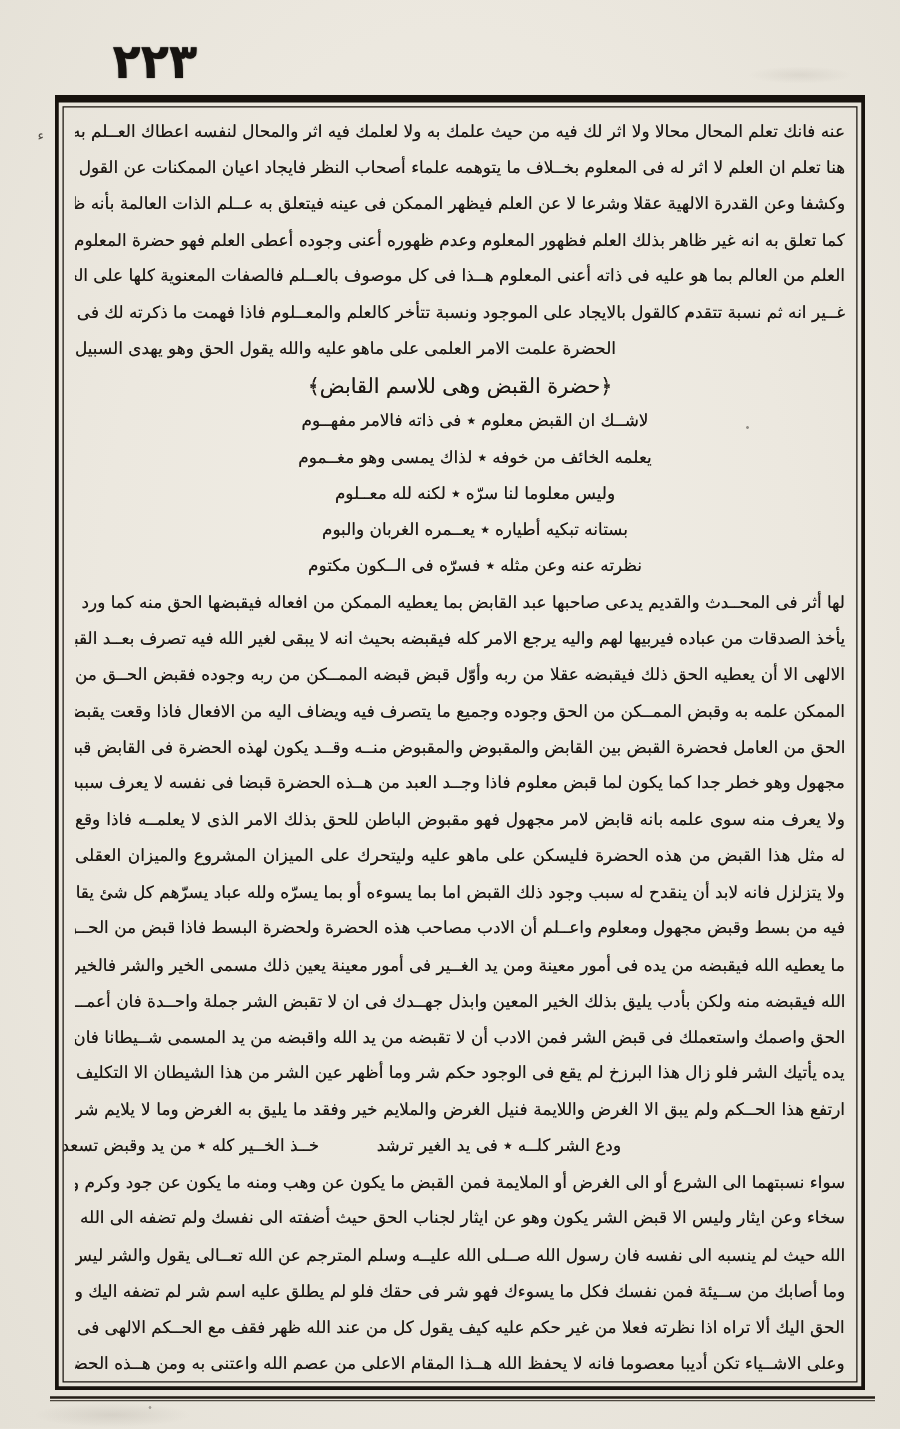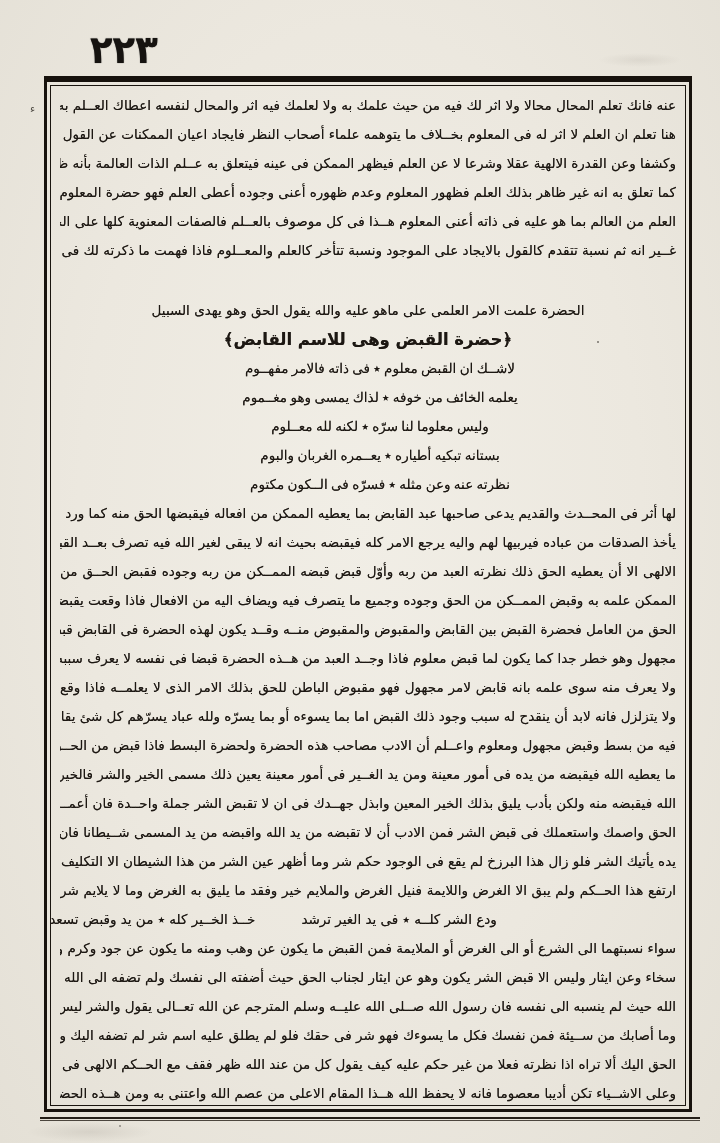--- a/index.html
+++ b/index.html
@@ -89,43 +89,41 @@
     text-shadow: 0 0 0.5px rgba(20,15,10,.65);
   }
   .jline {
     text-align: justify;
     text-align-last: justify;
     white-space: nowrap;
     overflow: hidden;
     height: 29px;
   }
   .cline {
-    text-align: center;
+    text-align: left;
     white-space: nowrap;
     overflow: hidden;
     height: 29px;
-    margin-top: 31px;
   }
   .section-heading {
     text-align: center;
-    font-weight: bold;
+    font-weight: normal;
     font-size: 16.5px;
     height: 29px;
     line-height: 29px;
     white-space: nowrap;
     overflow: hidden;
   }
   .poem-line {
     text-align: center;
     height: 29px;
     line-height: 29px;
     white-space: nowrap;
     overflow: hidden;
     transform: translateX(12px);
-    font-family: Liberation Serif, serif;
   }
   .couplet {
     display: flex;
     flex-direction: row;
     justify-content: center;
     gap: 46px;
     height: 29px;
     line-height: 29px;
     white-space: nowrap;
     transform: translateX(-95px);
@@ -154,25 +152,26 @@
         <div class="section-heading">﴿حضرة القبض وهى للاسم القابض﴾</div>
 
         <div class="poem-line">لاشــك ان القبض معلوم ٭ فى ذاته فالامر مفهــوم</div>
         <div class="poem-line">يعلمه الخائف من خوفه ٭ لذاك يمسى وهو مغــموم</div>
         <div class="poem-line">وليس معلوما لنا سرّه ٭ لكنه لله معــلوم</div>
         <div class="poem-line">بستانه تبكيه أطياره ٭ يعــمره الغربان والبوم</div>
         <div class="poem-line">نظرته عنه وعن مثله ٭ فسرّه فى الــكون مكتوم</div>
 
         <div class="jline">لها أثر فى المحــدث والقديم يدعى صاحبها عبد القابض بما يعطيه الممكن من افعاله فيقبضها الحق منه كما ورد ان الله</div>
         <div class="jline">يأخذ الصدقات من عباده فيربيها لهم واليه يرجع الامر كله فيقبضه بحيث انه لا يبقى لغير الله فيه تصرف بعــد القبض</div>
-        <div class="jline">الالهى الا أن يعطيه الحق ذلك نظرته العبد من ربه وأوّل قبض قبضه الممــكن من ربه وجوده فقبض الحــق من</div>
+        <div class="jline">الالهى الا أن يعطيه الحق ذلك فيقبضه عقلا من ربه وأوّل قبض قبضه الممــكن من ربه وجوده فقبض الحــق من</div>
         <div class="jline">الممكن علمه به وقبض الممــكن من الحق وجوده وجميع ما يتصرف فيه ويضاف اليه من الافعال فاذا وقعت يقبضها</div>
         <div class="jline">الحق من العامل فحضرة القبض بين القابض والمقبوض والمقبوض منــه وقــد يكون لهذه الحضرة فى القابض قبض</div>
         <div class="jline">مجهول وهو خطر جدا كما يكون لما قبض معلوم فاذا وجــد العبد من هــذه الحضرة قبضا فى نفسه لا يعرف سببه</div>
         <div class="jline">ولا يعرف منه سوى علمه بانه قابض لامر مجهول فهو مقبوض الباطن للحق بذلك الامر الذى لا يعلمــه فاذا وقع</div>
+        <div class="jline">له مثل هذا القبض من هذه الحضرة فليسكن على ماهو عليه وليتحرك على الميزان المشروع والميزان العقلى</div>
         <div class="jline">ولا يتزلزل فانه لابد أن ينقدح له سبب وجود ذلك القبض اما بما يسوءه أو بما يسرّه ولله عباد يسرّهم كل شئ يقامون</div>
         <div class="jline">فيه من بسط وقبض مجهول ومعلوم واعــلم أن الادب مصاحب هذه الحضرة ولحضرة البسط فاذا قبض من الحــق</div>
         <div class="jline">ما يعطيه الله فيقبضه من يده فى أمور معينة ومن يد الغــير فى أمور معينة يعين ذلك مسمى الخير والشر فالخير كله بيد</div>
         <div class="jline">الله فيقبضه منه ولكن بأدب يليق بذلك الخير المعين وابذل جهــدك فى ان لا تقبض الشر جملة واحــدة فان أعمــاك</div>
         <div class="jline">الحق واصمك واستعملك فى قبض الشر فمن الادب أن لا تقبضه من يد الله واقبضه من يد المسمى شــيطانا فان على</div>
         <div class="jline">يده يأتيك الشر فلو زال هذا البرزخ لم يقع فى الوجود حكم شر وما أظهر عين الشر من هذا الشيطان الا التكليف فاذا</div>
         <div class="jline">ارتفع هذا الحــكم ولم يبق الا الغرض واللايمة فنيل الغرض والملايم خير وفقد ما يليق به الغرض وما لا يلايم شر</div>
 
         <div class="couplet">
           <span>ودع الشر كلــه ٭ فى يد الغير ترشد</span>

